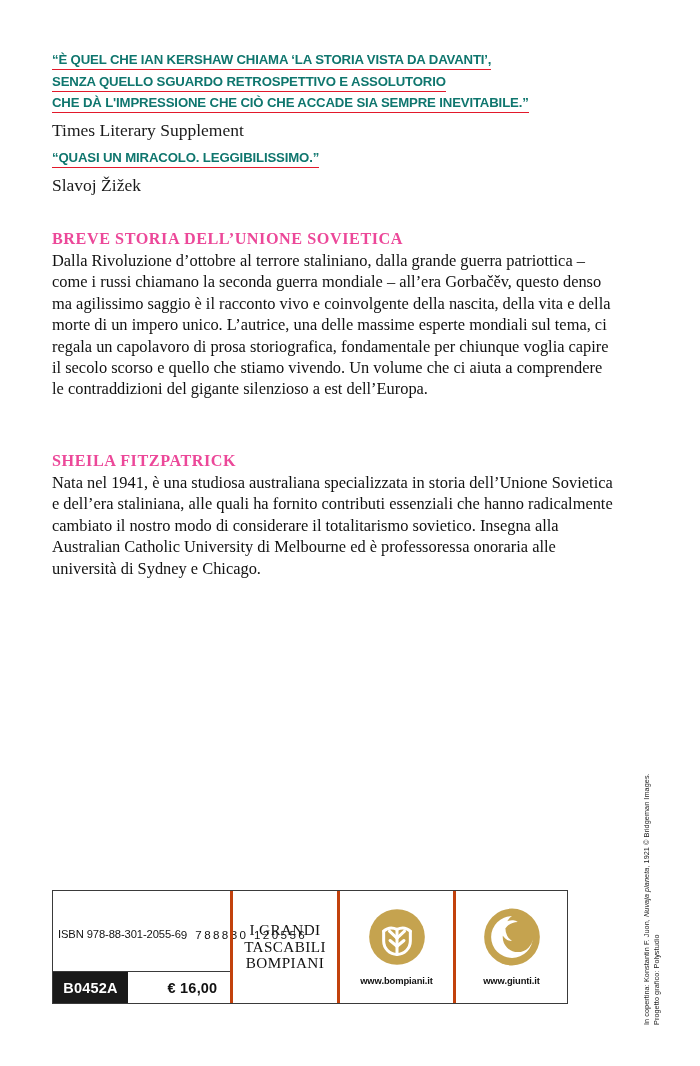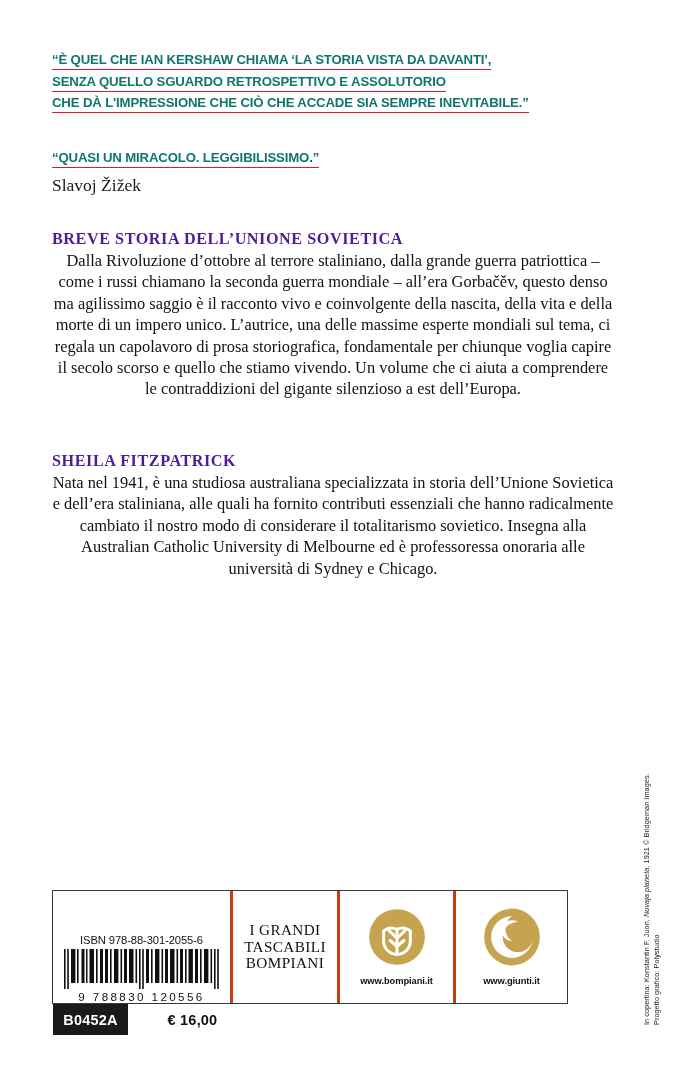--- a/index.html
+++ b/index.html
@@ -35,31 +35,31 @@
     margin-top:4px;
     white-space:nowrap;
   }
 
   
   .section{position:absolute;left:52px;width:562px;}
   .section-title{
     font-family:"Liberation Serif", serif;
     font-size:16.2px;
     letter-spacing:0.55px;
-    color:#4c1d95;
+    color:#ec4899;
     line-height:20px;
     margin:0 0 1px 0;
   }
   .section-body{
     font-family:"Liberation Serif", serif;
     font-size:16.4px;
     color:#111;
     line-height:21.4px;
     margin:0;
-    text-align:center;
+    text-align:left;
   }
 
   
   #footer-strip{
     position:absolute;
     left:52px;top:890px;
     width:516px;height:114px;
     border:1px solid #3a3a3a;
     box-sizing:border-box;
     display:flex;
@@ -77,26 +77,25 @@
   #cell-imprint{width:107px;}
   #cell-bompiani{width:116px;}
   #cell-giunti{flex:1;}
 
   
   #barcode-wrap{
     display:flex;flex-direction:column;
     width:100%;height:100%;
   }
   #barcode-top{
-    flex:1;display:flex;flex-direction:column;
+    flex:1;display:flex;flex-direction:row;
     align-items:center;justify-content:flex-start;
     padding:6px 5px 0 5px;
     box-sizing:border-box;
     border-bottom:1px solid #3a3a3a;
-    margin-top:37px;
   }
   #isbn-text{
     font-family:"Liberation Sans", sans-serif;
     font-size:11.2px;color:#111;letter-spacing:-0.1px;
     white-space:nowrap;
   }
   #barcode-bars{
     margin-top:3px;
     height:40px;width:156px;
     display:block;
@@ -163,20 +162,21 @@
   }
   #credits i{font-style:italic;}
 </style>
 </head>
 <body>
 
 <div class="quote-block" id="quote-1" style="top:50px;">
   <div class="quote-line">“È QUEL CHE IAN KERSHAW CHIAMA ‘LA STORIA VISTA DA DAVANTI’,</div><br>
   <div class="quote-line">SENZA QUELLO SGUARDO RETROSPETTIVO E ASSOLUTORIO</div><br>
   <div class="quote-line">CHE DÀ L'IMPRESSIONE CHE CIÒ CHE ACCADE SIA SEMPRE INEVITABILE.”</div>
+  <div class="quote-source">Times Literary Supplement</div>
 </div>
 
 <div class="quote-block" id="quote-2" style="top:148px;">
   <div class="quote-line">“QUASI UN MIRACOLO. LEGGIBILISSIMO.”</div>
   <div class="quote-source">Slavoj Žižek</div>
 </div>
 
 <div class="section" id="book-section" style="top:229px;">
   <h2 class="section-title">BREVE STORIA DELL’UNIONE SOVIETICA</h2>
   <p class="section-body">Dalla Rivoluzione d’ottobre al terrore staliniano, dalla grande guerra patriottica – come i russi chiamano la seconda guerra mondiale – all’era Gorbačěv, questo denso ma agilissimo saggio è il racconto vivo e coinvolgente della nascita, della vita e della morte di un impero unico. L’autrice, una delle massime esperte mondiali sul tema, ci regala un capolavoro di prosa storiografica, fondamentale per chiunque voglia capire il secolo scorso e quello che stiamo vivendo. Un volume che ci aiuta a comprendere le contraddizioni del gigante silenzioso a est dell’Europa.</p>

